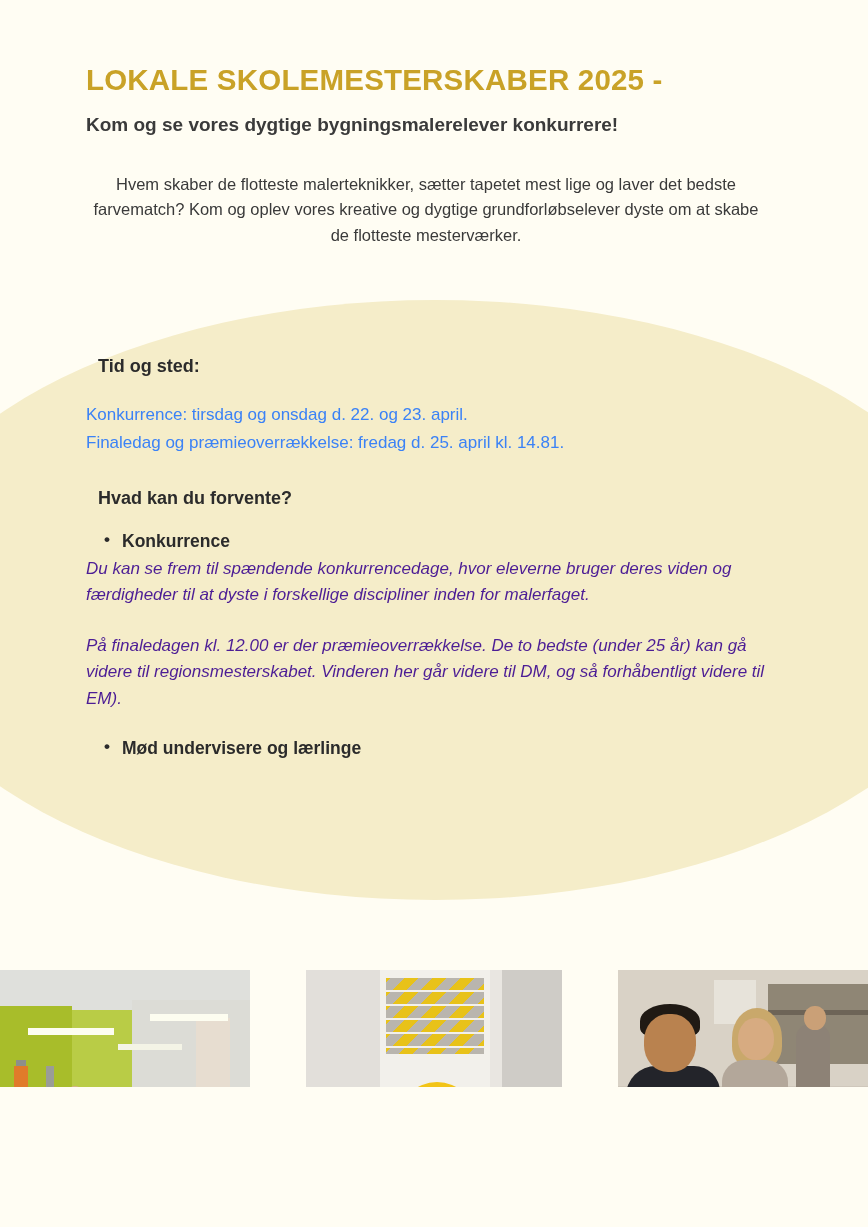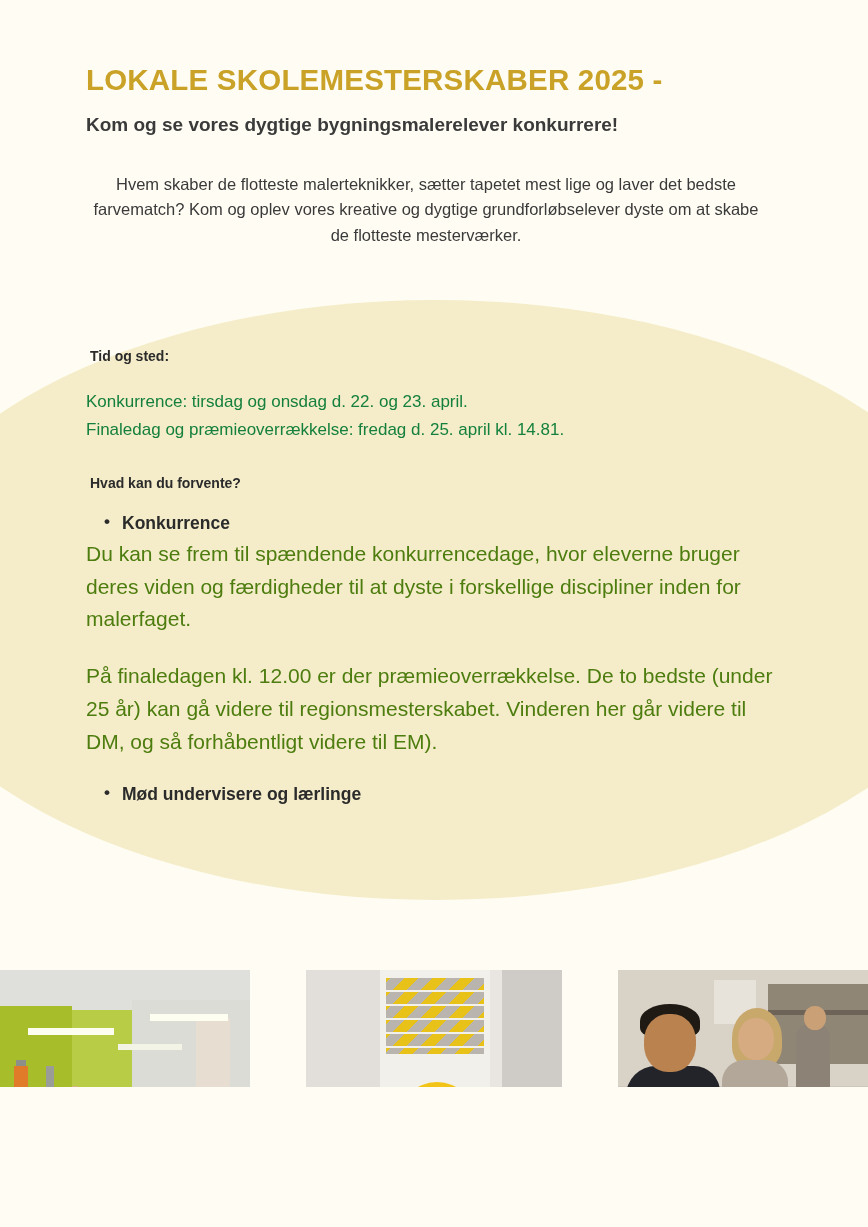--- a/index.html
+++ b/index.html
@@ -62,35 +62,35 @@
   .intro {
     margin: 34px 0 0 0;
     font-size: 16.5px;
     line-height: 1.55;
     color: #3a3a3a;
     max-width: 680px;
     text-align: center;
   }
 
   .section-heading {
-    margin: 4px;
-    font-size: 14px;
+    margin: 12px;
+    font-size: 18px;
     font-weight: 700;
     color: #2b2b2b;
   }
 
   .tid-og-sted-heading {
     padding-top: 96px;
   }
 
   .details {
     margin: 24px 0 0 0;
     font-size: 17px;
     line-height: 1.62;
-    color: #15803d;
+    color: #3b82f6;
   }
 
   .forvente-heading {
     margin-top: 32px;
   }
 
   ul.bullets {
     margin: 14px 0 0 0;
     padding-left: 36px;
     list-style: none;
@@ -105,23 +105,24 @@
   ul.bullets li::before {
     content: "\2022";
     position: absolute;
     left: -18px;
     top: -1px;
     font-size: 17px;
   }
 
   .para {
     margin: 2px 0 0 0;
-    font-size: 21px;
+    font-size: 17px;
     line-height: 1.56;
-    color: #4d7c0f;
+    color: #4c1d95;
+    font-style: italic;
   }
   .para.spaced {
     margin-top: 24px;
   }
 
   .bullet-block {
     margin-top: 20px;
   }
   .bullet-block.last {
     margin-top: 24px;

